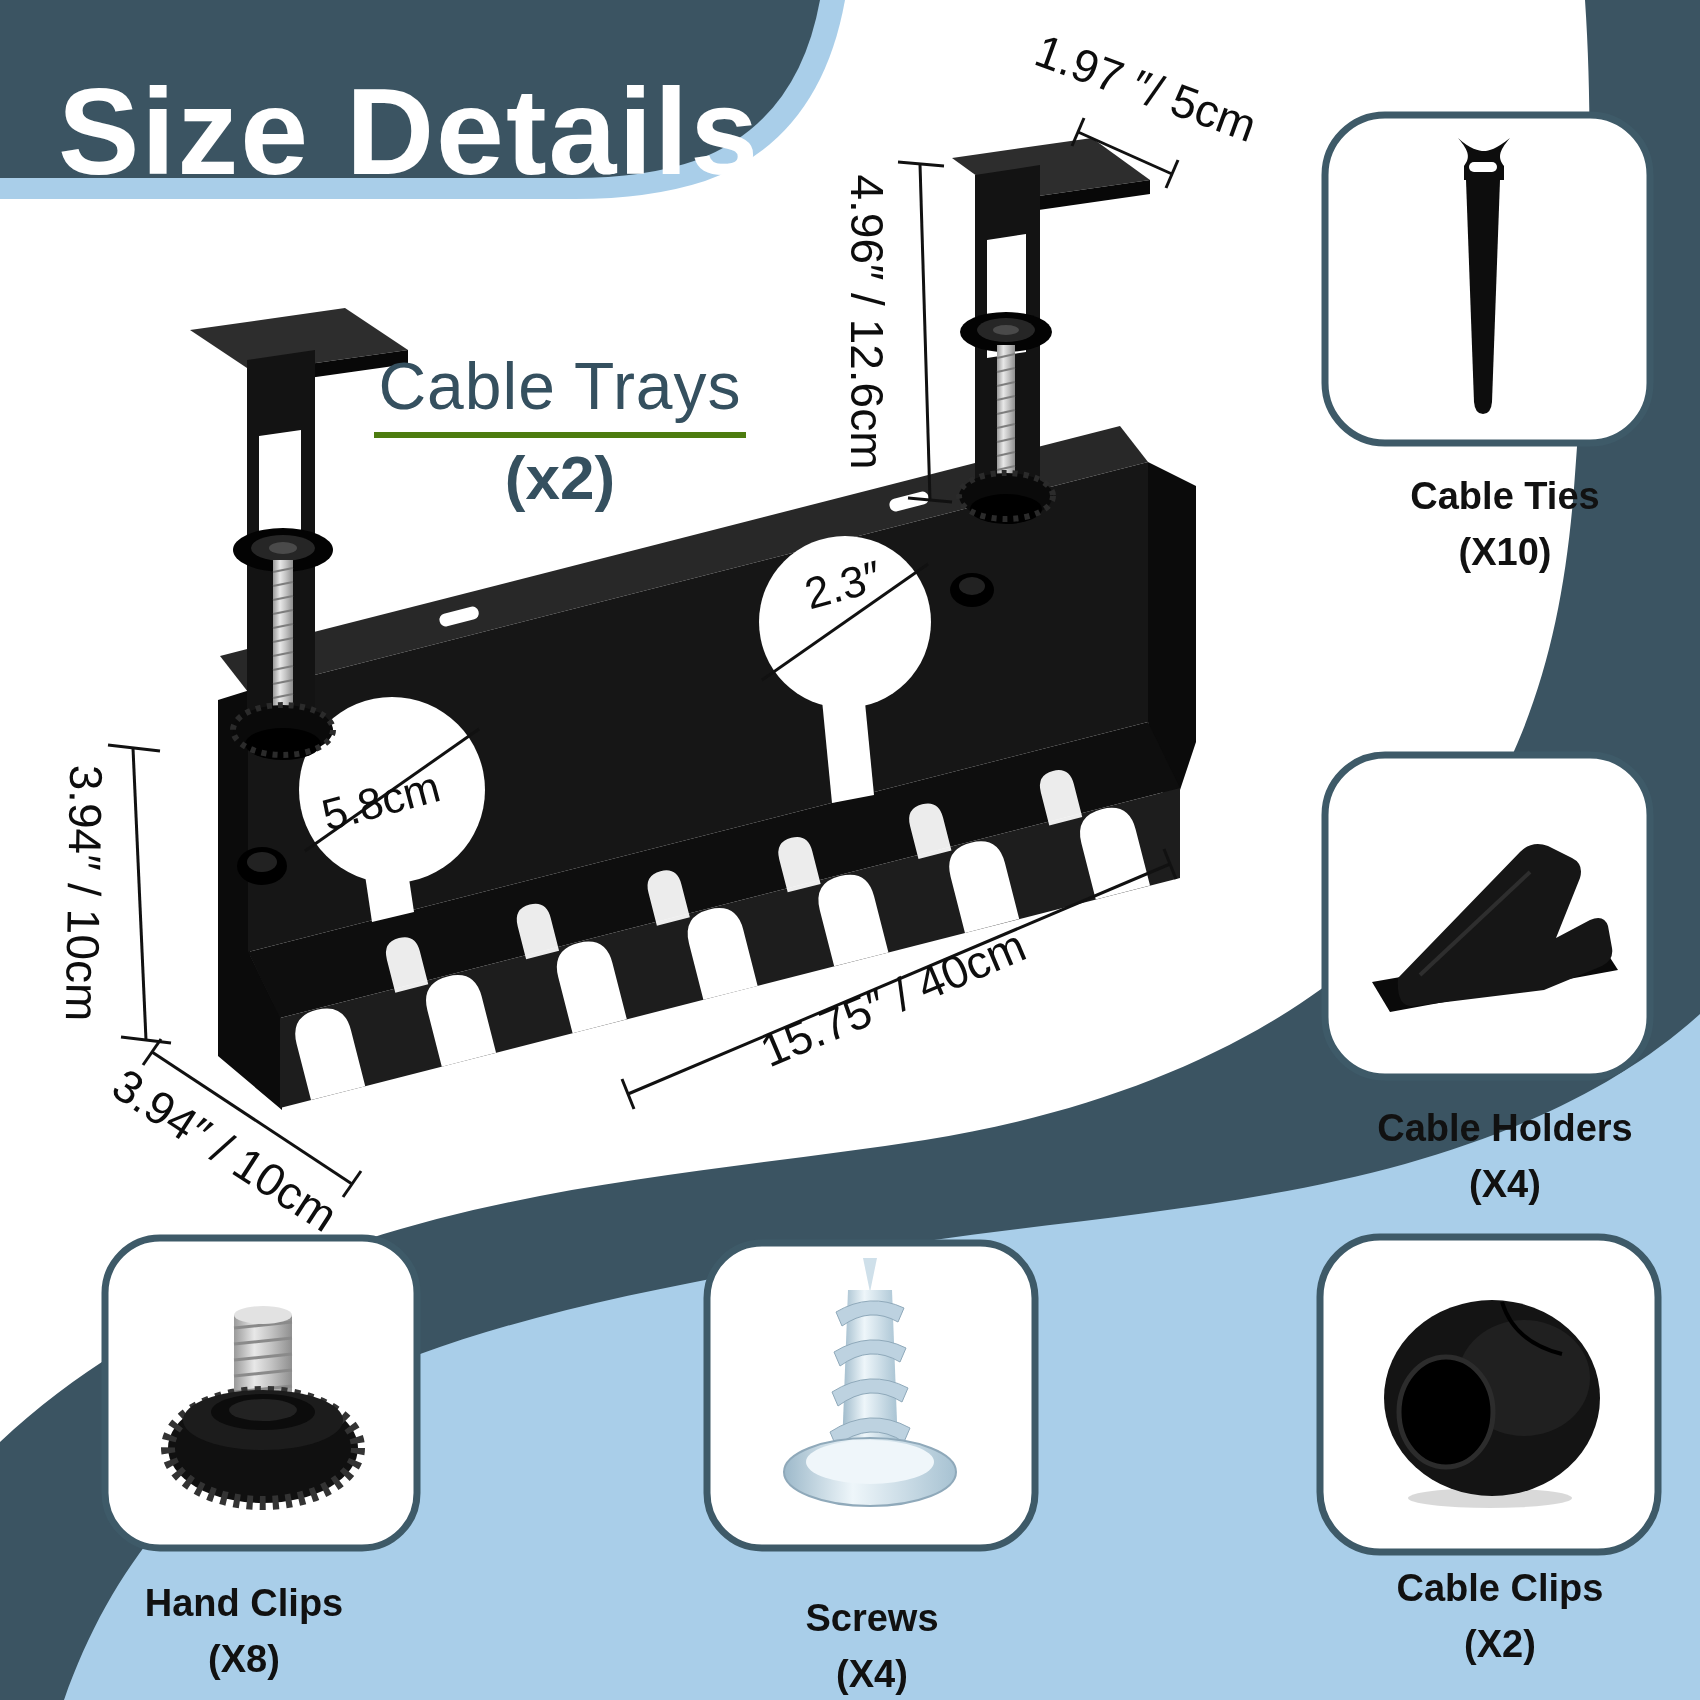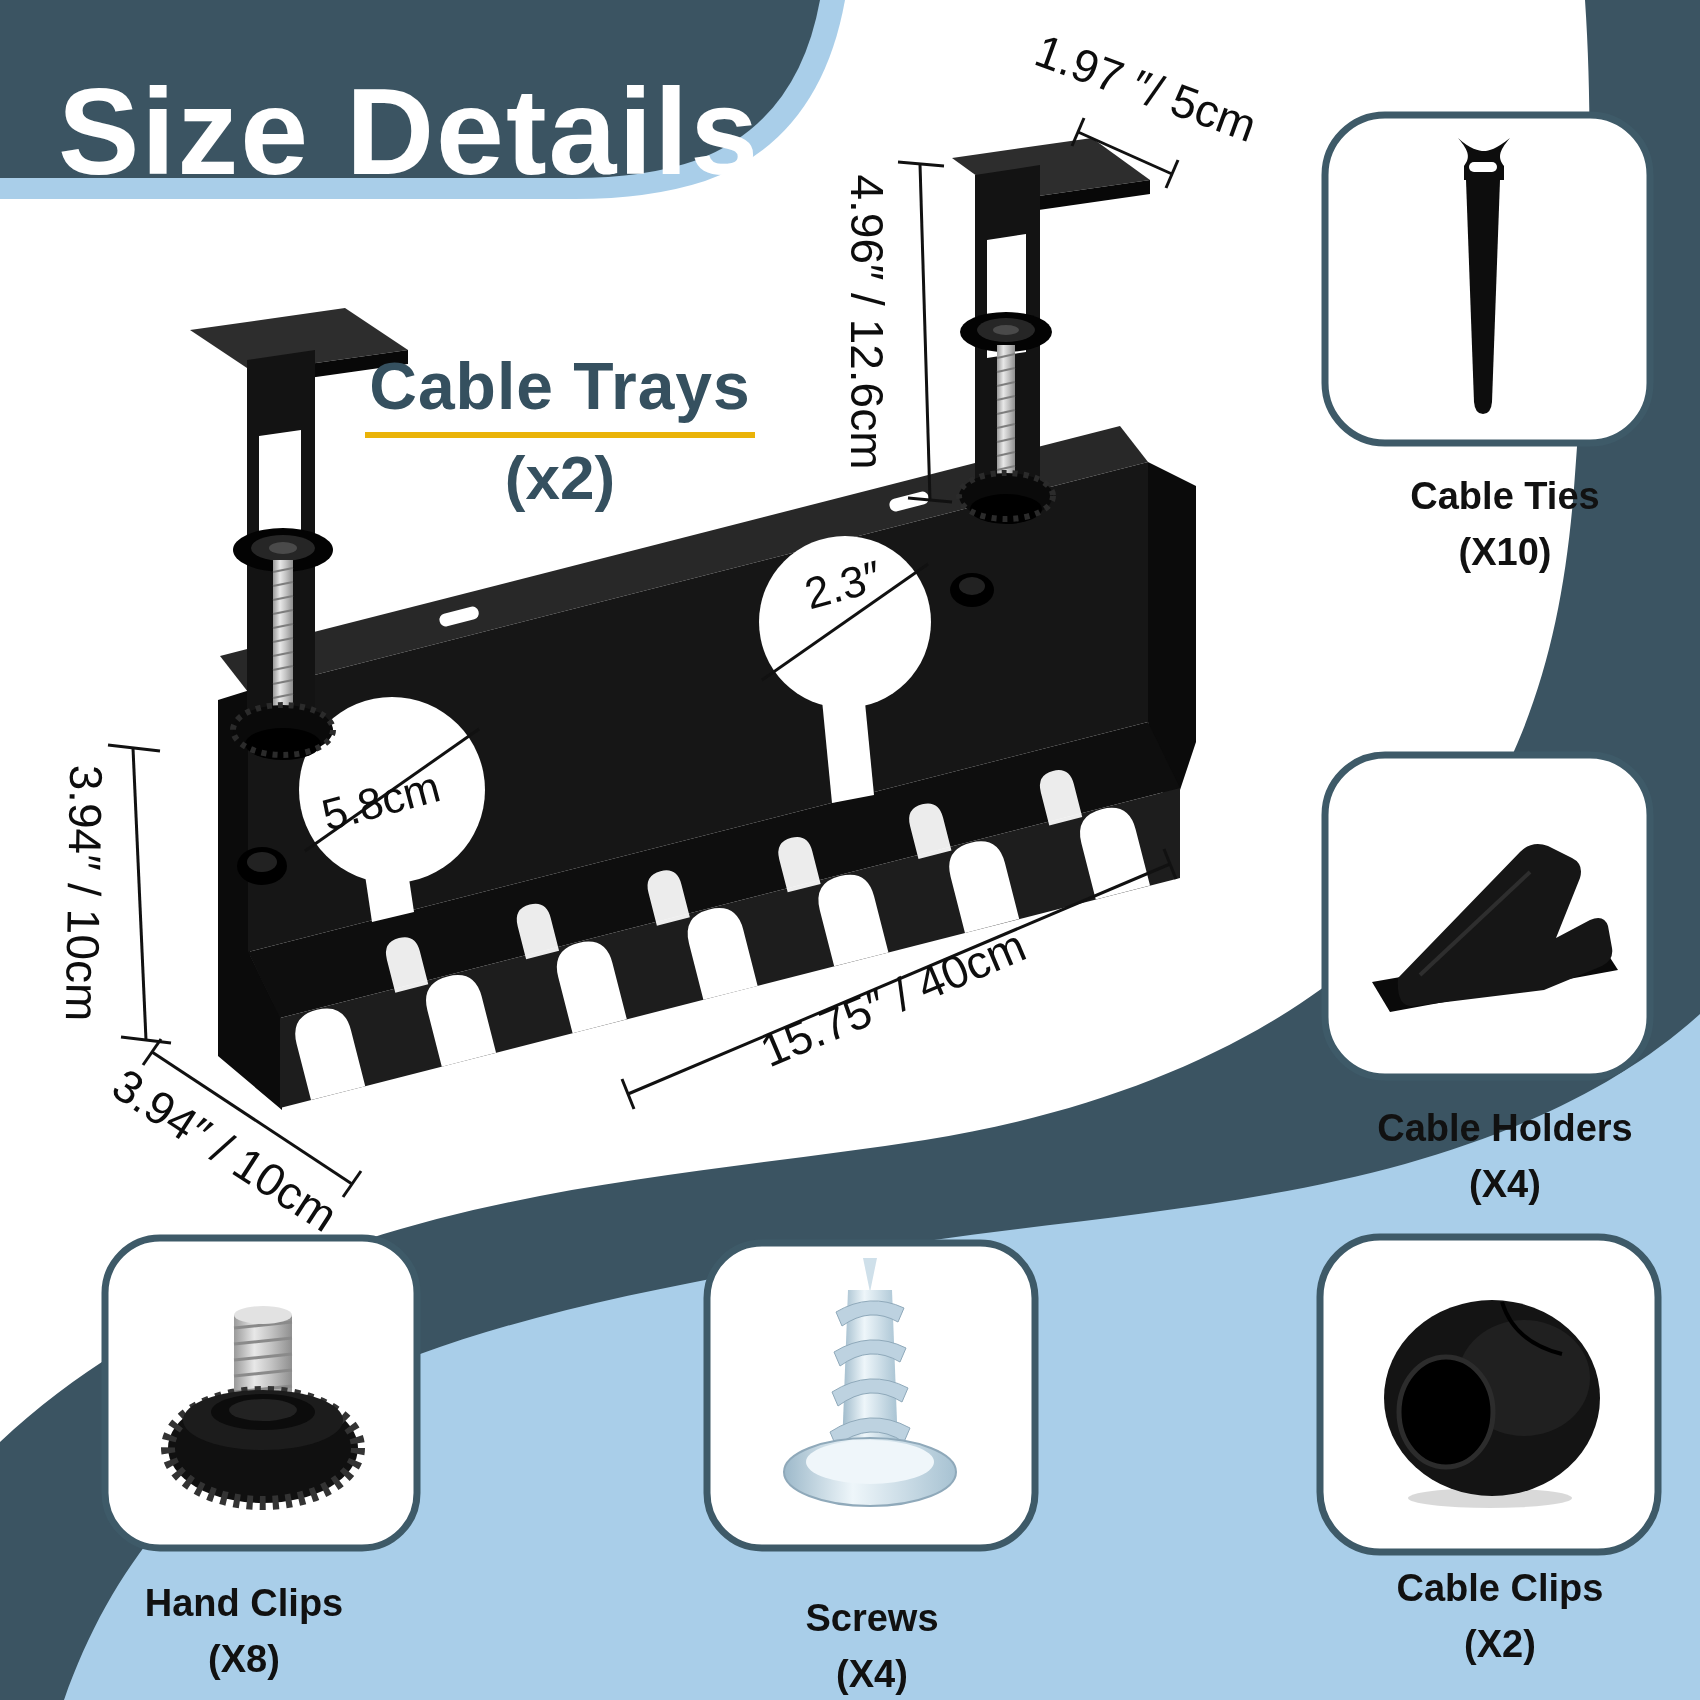--- a/index.html
+++ b/index.html
@@ -11,22 +11,22 @@
   .txt{position:absolute;white-space:nowrap;color:#0d0d0d;}
   .title{
     left:58px;top:22px;font-size:122px;font-weight:bold;color:#ffffff;
     letter-spacing:2px;
     margin-top:40px;
   }
   .heading{
     left:330px;top:348px;width:460px;text-align:center;color:#35505f;
   }
   .heading .h1{
-    display:inline-block;font-size:66px;font-weight:bold;letter-spacing:1px;
-    border-bottom:6px solid #eab308;padding:0 4px 8px 4px;
+    display:inline-block;font-size:66px;font-weight:normal;letter-spacing:1px;
+    border-bottom:6px solid #4d7c0f;padding:0 4px 8px 4px;
   }
   .heading .h2{font-size:62px;font-weight:bold;margin-top:4px;}
   .dim{font-size:46px;transform-origin:center;}
   .dim.small{font-size:44px;}
   .boxlabel{
     position:absolute;width:340px;text-align:center;color:#111;
     font-size:38px;font-weight:bold;line-height:56px;
   }
 </style>
 </head>

